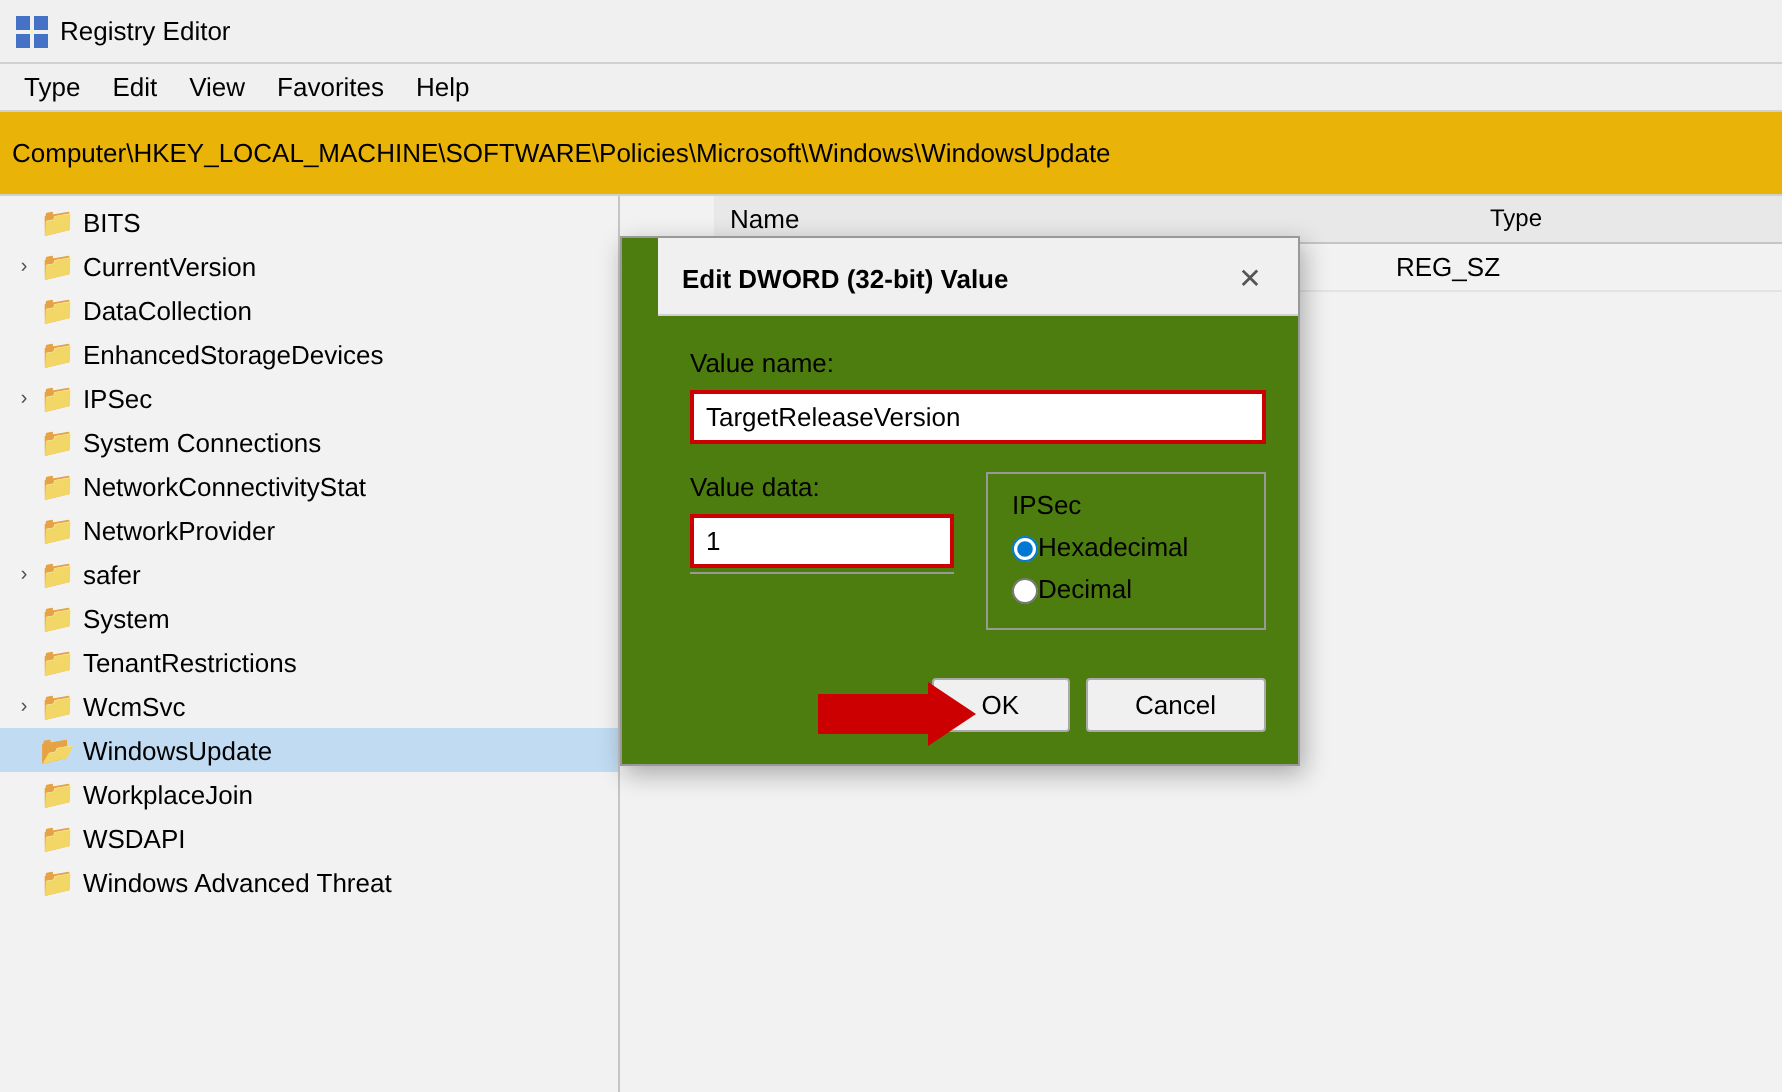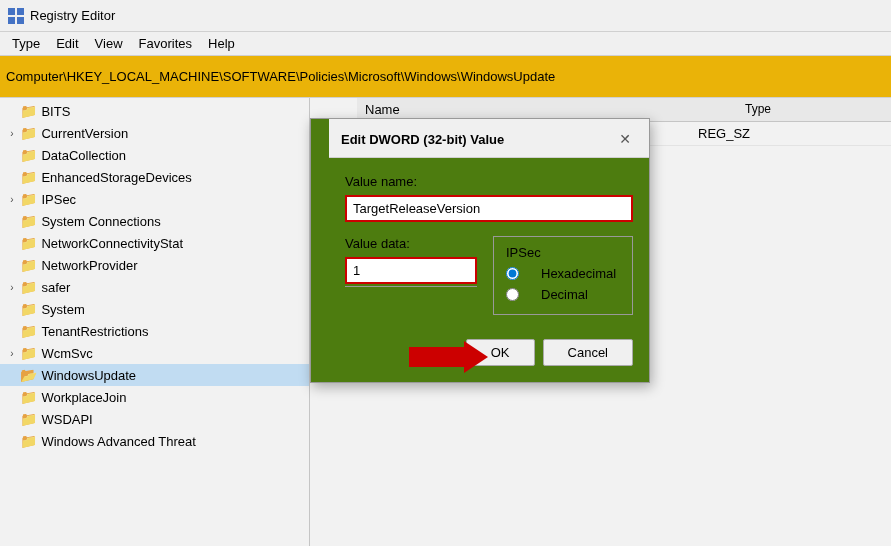--- a/index.html
+++ b/index.html
@@ -213,23 +213,23 @@
     .base-section {
       min-width: 140px;
     }
     .base-title-label {
       font-size: 13px;
       font-weight: normal;
       margin-bottom: 6px;
     }
     .radio-option {
       display: flex;
-      align-items: center;
+      align-items: flex-end;
       margin-bottom: 6px;
-      gap: 22px;
+      gap: 0;
       font-size: 13px;
     }
     .radio-option input[type="radio"] {
       accent-color: #0078d4;
     }
 
     
     .value-data-input {
       width: 100%;
       border: 2px solid #cc0000;

